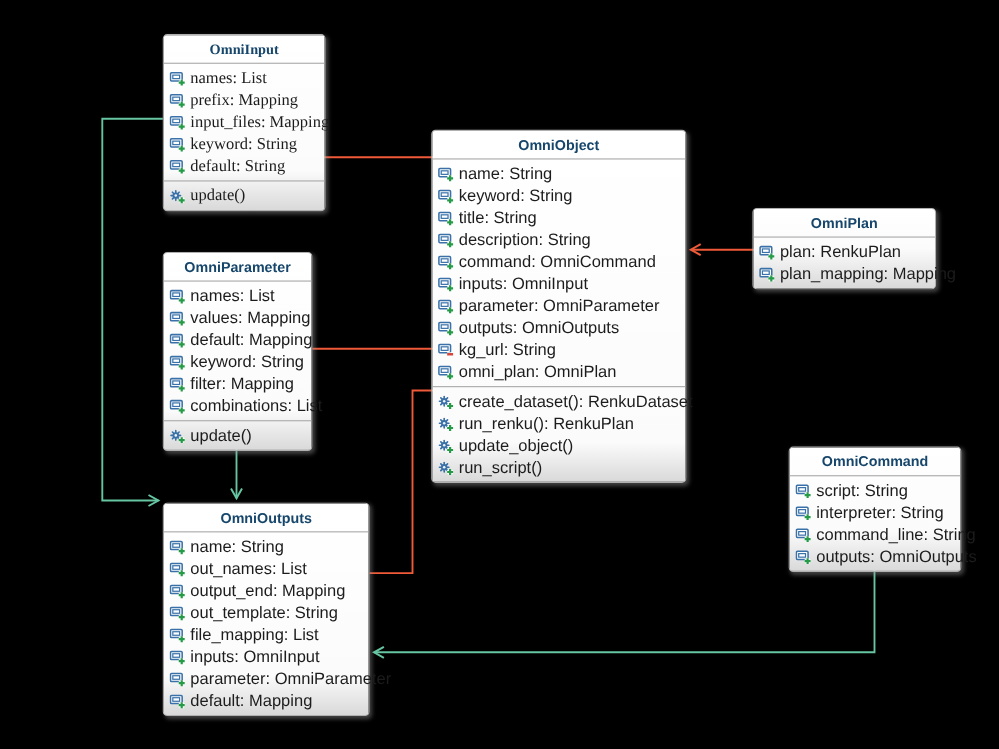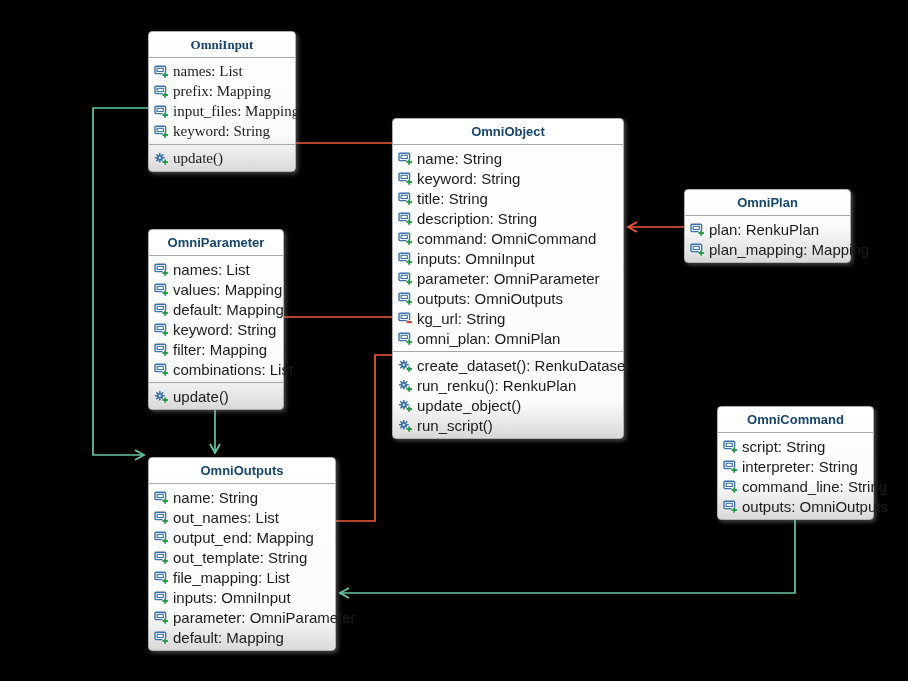--- a/index.html
+++ b/index.html
@@ -90,20 +90,31 @@
           <span class="ic">
             <svg width="15" height="15" viewBox="0 0 15 15">
               <rect x="1" y="2.2" width="10.6" height="7.4" rx="1" fill="#ffffff" stroke="#3a71a8" stroke-width="1.4"></rect>
                <rect x="3.1" y="4.3" width="6.2" height="3.2" fill="none" stroke="#3a71a8" stroke-width="1.1"></rect>
               <path d="M11.2 8.4 v5.4 M8.5 11.1 h5.4" stroke="#ffffff" stroke-width="3.6" fill="none"></path>
                <path d="M11.2 8.4 v5.4 M8.5 11.1 h5.4" stroke="#259b47" stroke-width="2" fill="none"></path>
             </svg>
           </span>
           <span>keyword: String</span>
         </div>
+      <div class="row">
+          <span class="ic">
+            <svg width="15" height="15" viewBox="0 0 15 15">
+              <rect x="1" y="2.2" width="10.6" height="7.4" rx="1" fill="#ffffff" stroke="#3a71a8" stroke-width="1.4"></rect>
+               <rect x="3.1" y="4.3" width="6.2" height="3.2" fill="none" stroke="#3a71a8" stroke-width="1.1"></rect>
+              <path d="M11.2 8.4 v5.4 M8.5 11.1 h5.4" stroke="#ffffff" stroke-width="3.6" fill="none"></path>
+               <path d="M11.2 8.4 v5.4 M8.5 11.1 h5.4" stroke="#259b47" stroke-width="2" fill="none"></path>
+            </svg>
+          </span>
+          <span>default: String</span>
+        </div>
     </div>
     <div class="compartment methods">
       <div class="row">
           <span class="ic">
             <svg width="15" height="15" viewBox="0 0 15 15">
               <g stroke="#3a71a8" stroke-width="1.5" stroke-linecap="round">
                  <line x1="5.8" y1="6.8" x2="10.1" y2="6.8"></line>
                 <line x1="5.8" y1="6.8" x2="8.84" y2="9.84"></line>
                  <line x1="5.8" y1="6.8" x2="5.8" y2="11.1"></line>
                 <line x1="5.8" y1="6.8" x2="2.76" y2="9.84"></line>

